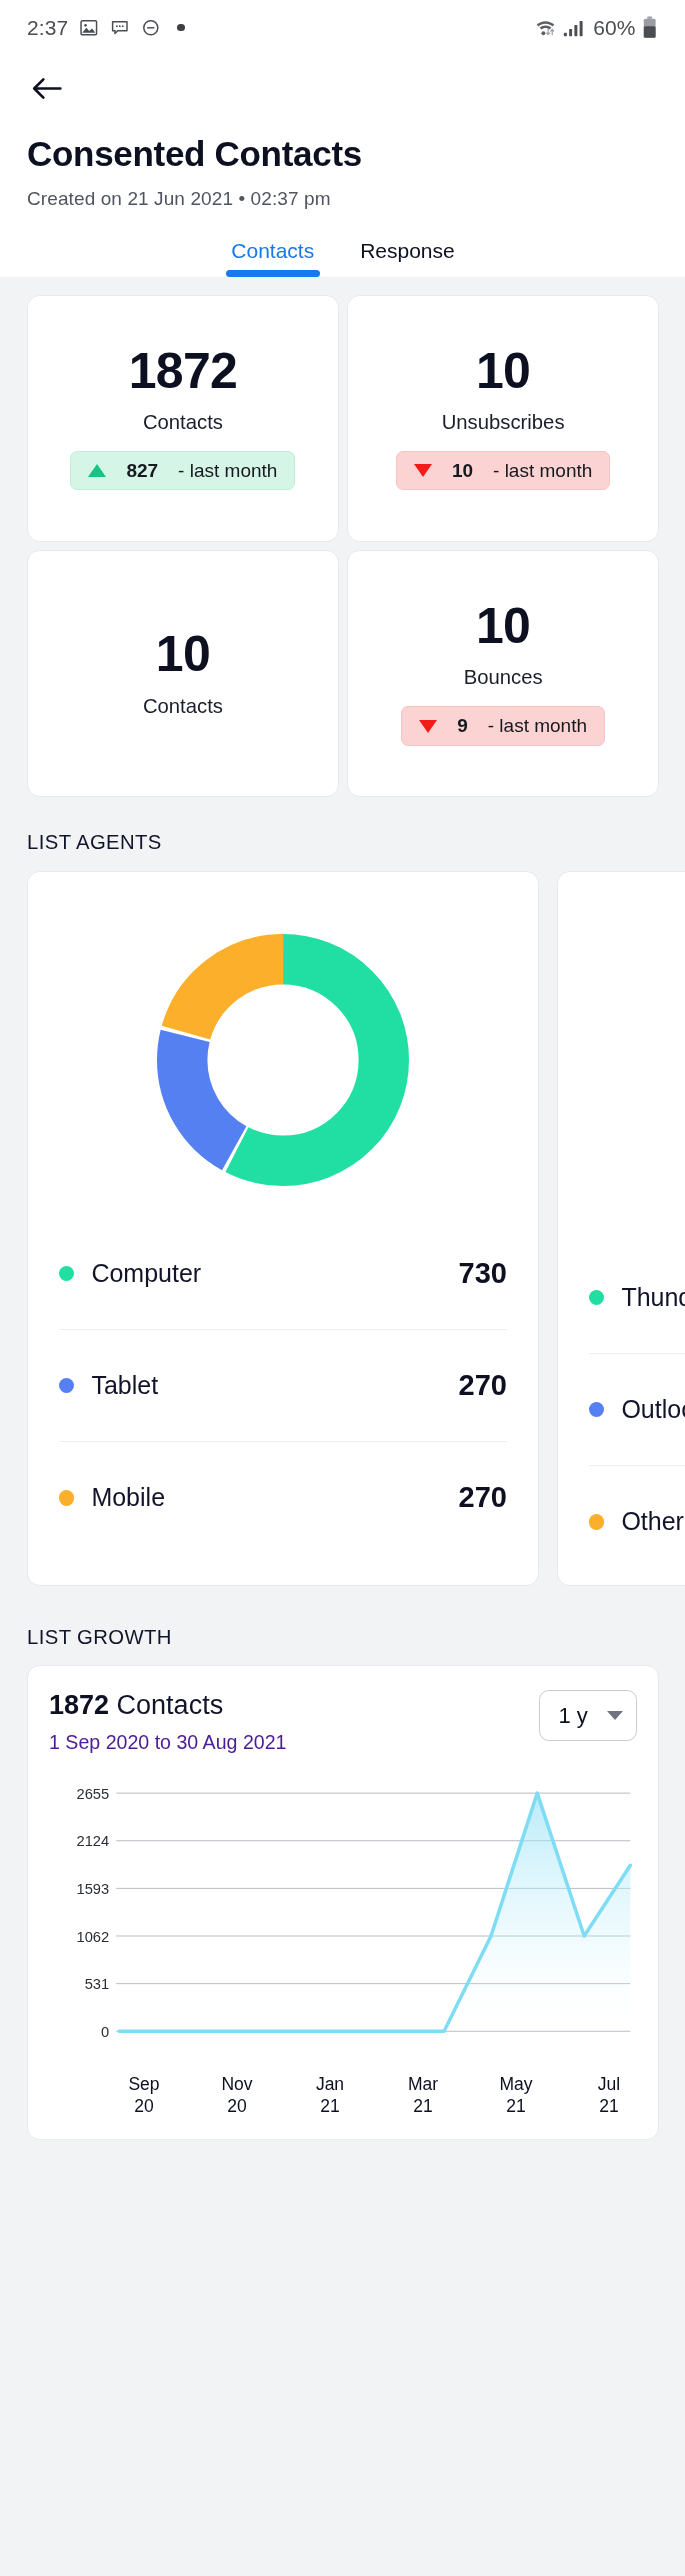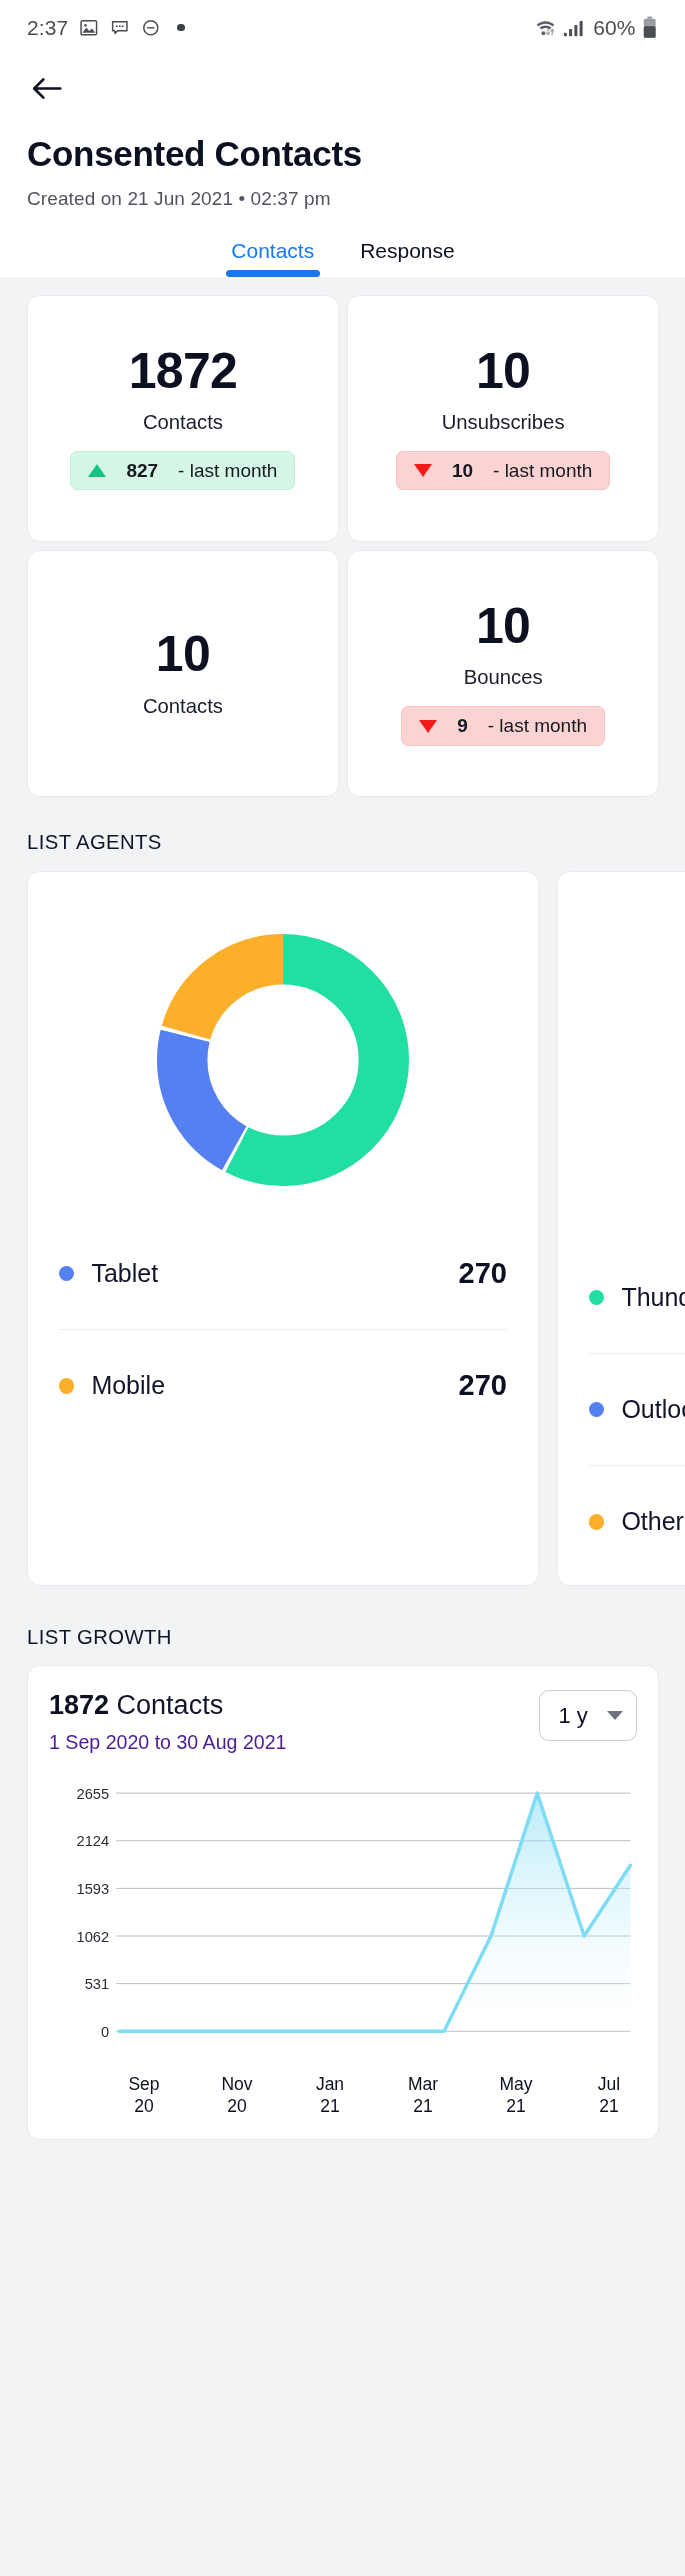--- a/index.html
+++ b/index.html
@@ -232,20 +232,27 @@
 
               <circle cx="100" cy="100" r="72" fill="none" stroke="#21dfa2" stroke-width="36" stroke-dasharray="260.0 192.4" stroke-dashoffset="0"></circle>
 
               <circle cx="100" cy="100" r="72" fill="none" stroke="#5580f1" stroke-width="36" stroke-dasharray="94.0 358.4" stroke-dashoffset="-262.2"></circle>
 
               <circle cx="100" cy="100" r="72" fill="none" stroke="#fbaf2a" stroke-width="36" stroke-dasharray="94.0 358.4" stroke-dashoffset="-358.6"></circle>
             </g>
           </svg>
         </div>
         <div class="ua-legend">
+          <div class="legend-row">
+            <div class="legend-left">
+              <span class="legend-dot" style="background:#21dfa2"></span>
+              <span class="legend-name">Computer</span>
+            </div>
+            <span class="legend-val">730</span>
+          </div>
           <div class="legend-row">
             <div class="legend-left">
               <span class="legend-dot" style="background:#5580f1"></span>
               <span class="legend-name">Tablet</span>
             </div>
             <span class="legend-val">270</span>
           </div>
           <div class="legend-row">
             <div class="legend-left">
               <span class="legend-dot" style="background:#fbaf2a"></span>

